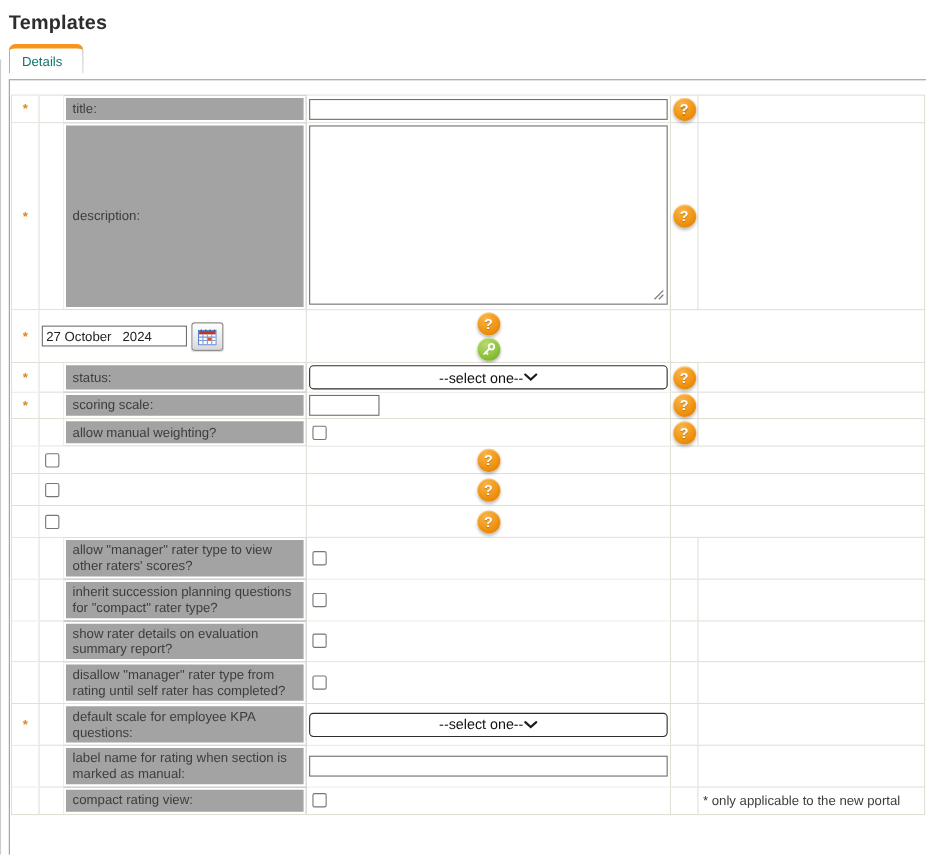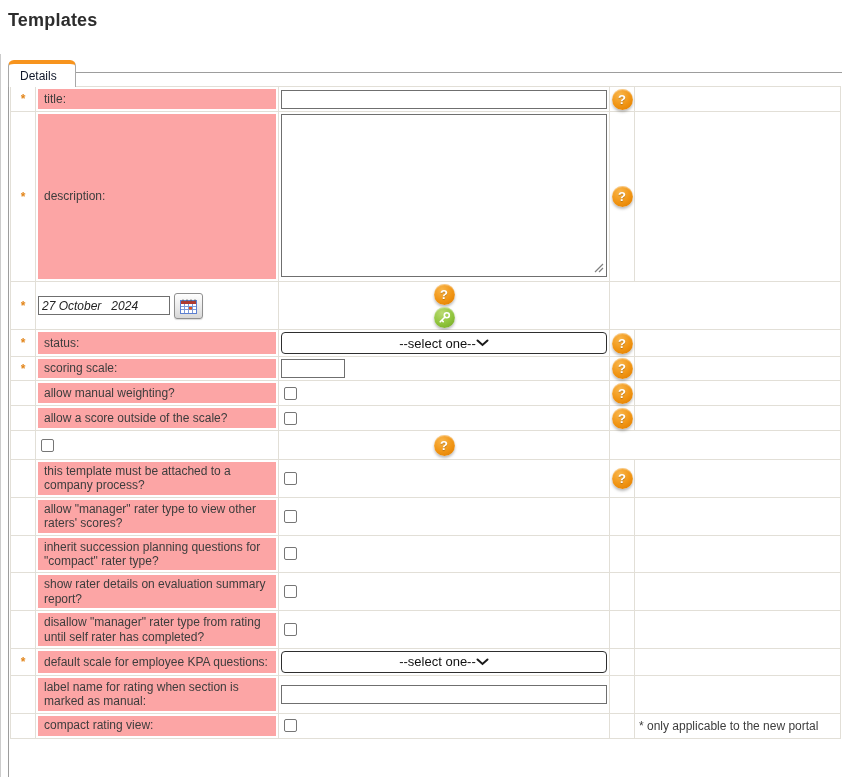--- a/index.html
+++ b/index.html
@@ -6,45 +6,45 @@
   html,body { margin:0; padding:0; }
   body {
     width:842px; height:777px; position:relative; overflow:hidden;
     background:#fff; color:#3d3d3d;
     font-family:"Liberation Sans","DejaVu Sans",sans-serif; font-size:12px;
   }
   .page-title { font-size:18px; font-weight:bold; color:#2d2d2d; margin:10px 0 16px 8px; letter-spacing:.2px; }
   .outer-line { position:absolute; left:0; top:54px; bottom:0; width:1px; background:#cccccc; }
 
   .tab {
-    position:absolute; left:8px; top:60px; width:68px; height:27px; z-index:3;
+    position:absolute; left:8px; top:40px; width:68px; height:27px; z-index:3;
     background:#fff; border:1px solid #a8a8a8; border-bottom:none;
     border-top:4px solid #f7941e; border-radius:6px 6px 0 0;
-    display:flex; align-items:center; padding-left:11px; color:#0f172a;text-align:center;
+    display:flex; align-items:center; padding-left:11px; color:#0f766e;text-align:center;
   }
   .panel {
     position:absolute; left:8px; right:-2px; top:72px; bottom:-2px;
     border:1px solid #9d9d9d; background:#fff; z-index:1;
   }
   .formtable { margin:13px 2px 0 1px; border:1px solid #e2dfd7; background:#fff; }
   .row { display:grid; grid-template-columns:25px 243px 331px 25px auto; }
   .row + .row { border-top:1px solid #e2dfd7; }
   .cell { border-right:1px solid #e2dfd7; min-height:100%; }
   .cell.note { border-right:none; }
   .cell.req { display:flex; align-items:center; justify-content:center; color:#e2861c; font-weight:bold; background:#fff; }
   .cell.label {
-    background:#fca5a5; box-shadow:inset 0 0 0 2px #fff;
-    display:flex; align-items:center; padding:4px 8px; line-height:1.2;
+    background:#a3a3a3; box-shadow:inset 0 0 0 2px #fff;
+    display:flex; align-items:center; padding:4px 8px; line-height:1.2;margin-left:22px;
   }
   .cell.field { display:flex; align-items:center; padding:2px; background:#fff; }
   .cell.icons { display:flex; flex-direction:column; align-items:center; justify-content:center; gap:2px; padding:1px 0; }
   .cell.note { display:flex; align-items:center; padding:0 4px; }
 
   .tin { height:19px; border:1px solid #6f6f6f; background:#fff; padding:0 3px;
-         font-family:inherit; font-size:12px; color:#222;font-style:italic; }
+         font-family:inherit; font-size:12px; color:#222; }
   .w-full { width:326px; } .w-date { width:132px; } .w-small { width:64px; }
   .tawrap { position:relative; line-height:0; }
   .desc { width:326px; height:163px; border:1px solid #6f6f6f; resize:none;
           font-family:inherit; font-size:12px; padding:2px 3px; }
   .grip { position:absolute; right:3px; bottom:4px; }
 
   .selectbox {
     width:331px; height:22px; border:1px solid #2e2e2e; border-radius:4px; background:#fff;
     display:flex; align-items:center; justify-content:center; padding:0 7px;
     font-size:13px; color:#111; cursor:default;
@@ -171,44 +171,42 @@
           <span class="checkbox"></span>
         </div>
       <div class="cell icons">
           <span class="hicon">?</span>
         </div>
       <div class="cell note"></div>
     </div>
 
     <div class="row" style="min-height:25px">
       <div class="cell req"></div>
-      <div class="cell label">allow a score outside of the scale?</div>
-      <div class="cell field">
-          <span class="checkbox"></span>
-        </div>
-      <div class="cell icons">
-          <span class="hicon">?</span>
-        </div>
-      <div class="cell note"></div>
-    </div>
-
-    <div class="row" style="min-height:29px">
-      <div class="cell req"></div>
-      <div class="cell field">
-          <span class="checkbox"></span>
-        </div>
-      <div class="cell icons">
-          <span class="hicon">?</span>
-        </div>
-      <div class="cell note"></div>
-    </div>
-
-    <div class="row" style="min-height:29px">
-      <div class="cell req"></div>
-      <div class="cell label">this template must be attached to a company process?</div>
+      <div class="cell field">
+          <span class="checkbox"></span>
+        </div>
+      <div class="cell icons">
+          <span class="hicon">?</span>
+        </div>
+      <div class="cell note"></div>
+    </div>
+
+    <div class="row" style="min-height:29px">
+      <div class="cell req"></div>
+      <div class="cell field">
+          <span class="checkbox"></span>
+        </div>
+      <div class="cell icons">
+          <span class="hicon">?</span>
+        </div>
+      <div class="cell note"></div>
+    </div>
+
+    <div class="row" style="min-height:29px">
+      <div class="cell req"></div>
       <div class="cell field">
           <span class="checkbox"></span>
         </div>
       <div class="cell icons">
           <span class="hicon">?</span>
         </div>
       <div class="cell note"></div>
     </div>
 
     <div class="row" style="min-height:29px">

